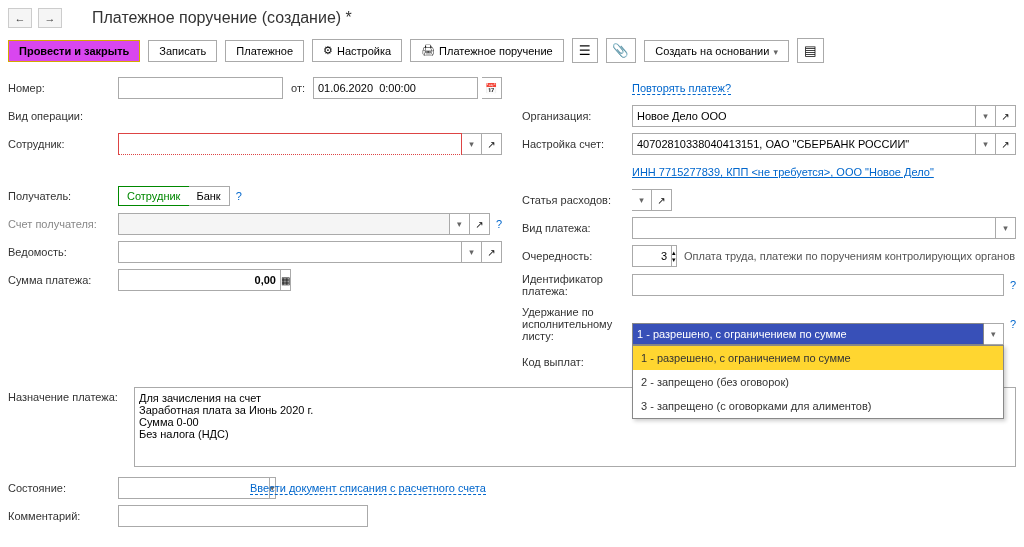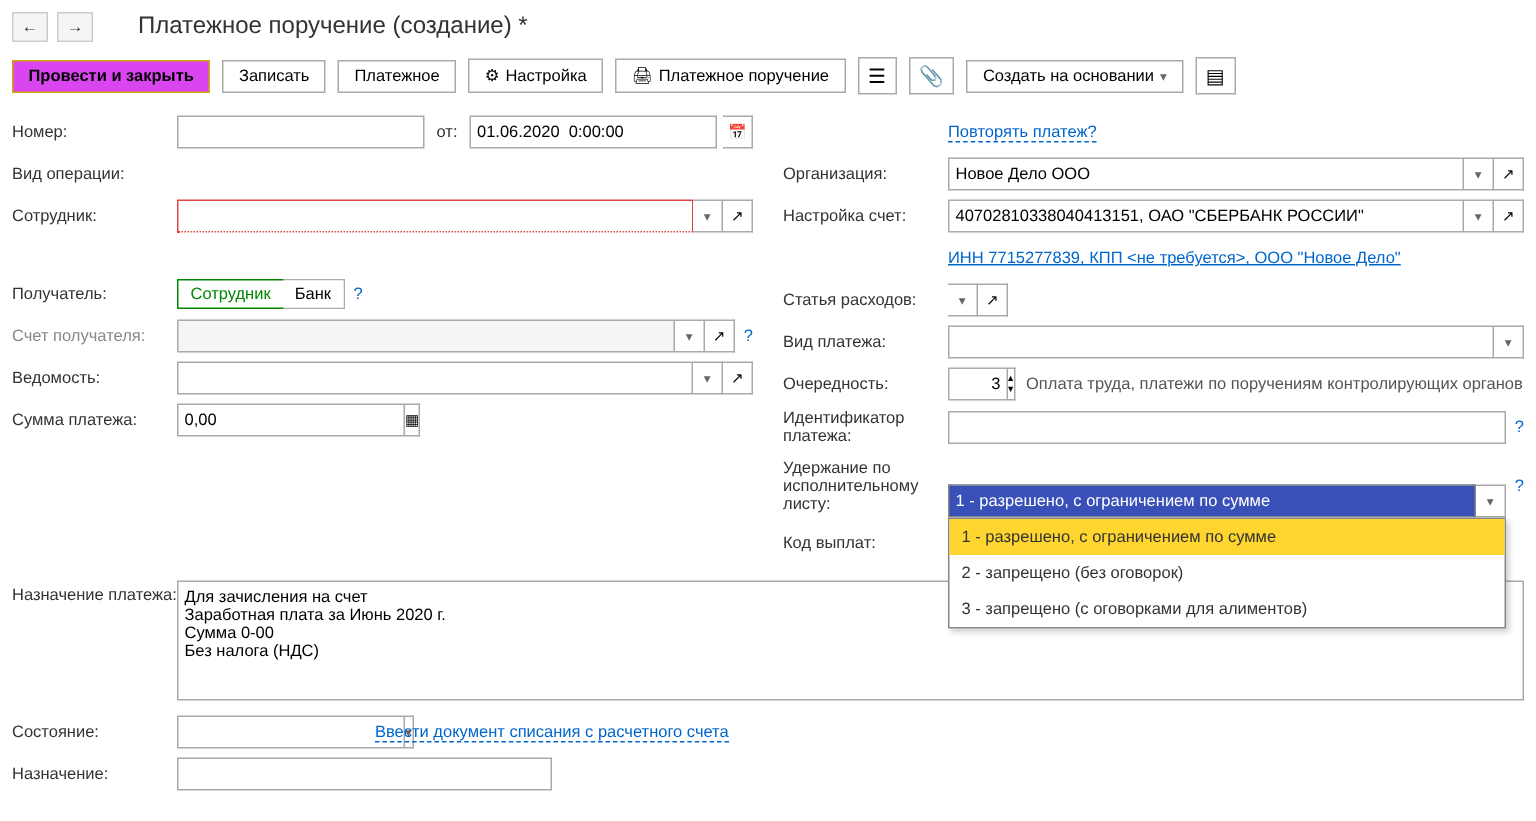--- a/index.html
+++ b/index.html
@@ -31,22 +31,22 @@
 .small-label { font-size: 11px; margin: 2px 4px; }
 .textarea { width: 100%; height: 80px; border: 1px solid #aaa; padding: 4px; font-family: Arial; font-size: 11px; resize: none; }
 .help-icon { color: #0066cc; margin-left: 6px; cursor: pointer; }
 .num-input { width: 40px; text-align: right; }
 .dropdown-field { position: relative; flex: 1; margin-top: 20px; }
 .dropdown-selected { height: 22px; border: 1px solid #888; background: #3850b8; color: #fff; padding: 0 4px; display: flex; align-items: center; font-size: 11px; }
 .dropdown-arrow { width: 20px; height: 22px; border: 1px solid #aaa; border-left: none; background: #fff; display: flex; align-items: center; justify-content: center; cursor: pointer; }
 .dropdown-list { position: absolute; top: 22px; left: 0; right: 0; background: #fff; border: 1px solid #888; z-index: 100; box-shadow: 2px 2px 4px rgba(0,0,0,0.2); }
 .dropdown-item { padding: 6px 8px; font-size: 11px; cursor: pointer; }
 .dropdown-item.highlighted { background: #ffd630; }
-.amt-input { text-align: left; }
-.full-row { display: flex; align-items: flex-start; margin-bottom: 6px; }
+.amt-input { text-align: right; font-weight: bold; }
+.full-row { display: flex; align-items: flex-start; margin-bottom: 6px; gap: 16px; }
 .full-row .form-label { padding-top: 4px; }
 .chevron-down::after { content: "▾"; font-size: 9px; color: #666; }
 </style>
 </head>
 <body>
 
 <div class="header-row">
   <div class="nav-btn">
       <span>←</span>
     </div>
@@ -232,16 +232,16 @@
   </div>
   <div class="form-row" style="margin-top:10px">
     <div class="form-label">Состояние:</div>
     <div class="input-group" style="max-width:120px">
       <input class="form-input" style="">
       <button class="input-btn chevron-down"></button>
     </div>
     <a class="link-dotted" style="margin-left:12px">Ввести документ списания с расчетного счета</a>
   </div>
   <div class="form-row">
-    <div class="form-label">Назначение:</div>
+    <div class="form-label">Комментарий:</div>
     <input class="form-input" style="max-width: 250px;">
   </div>
 </div>
 
 </body></html>

